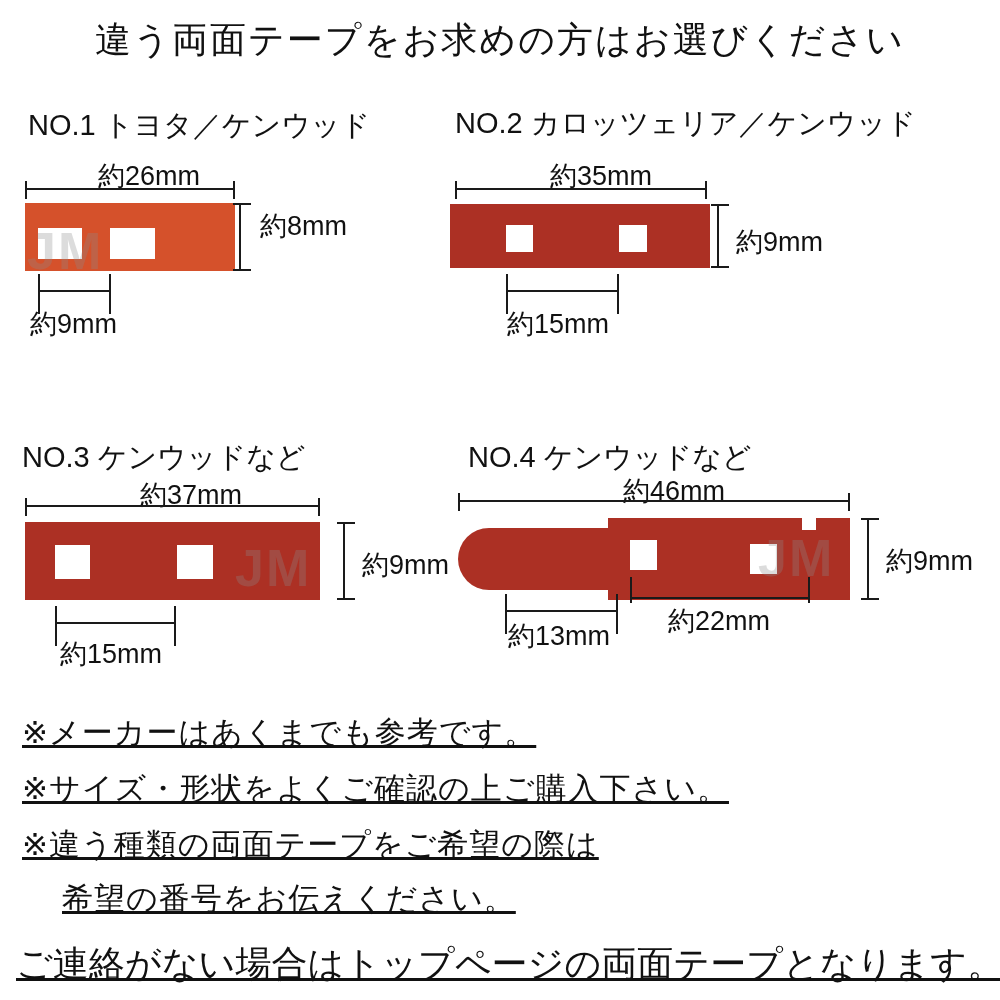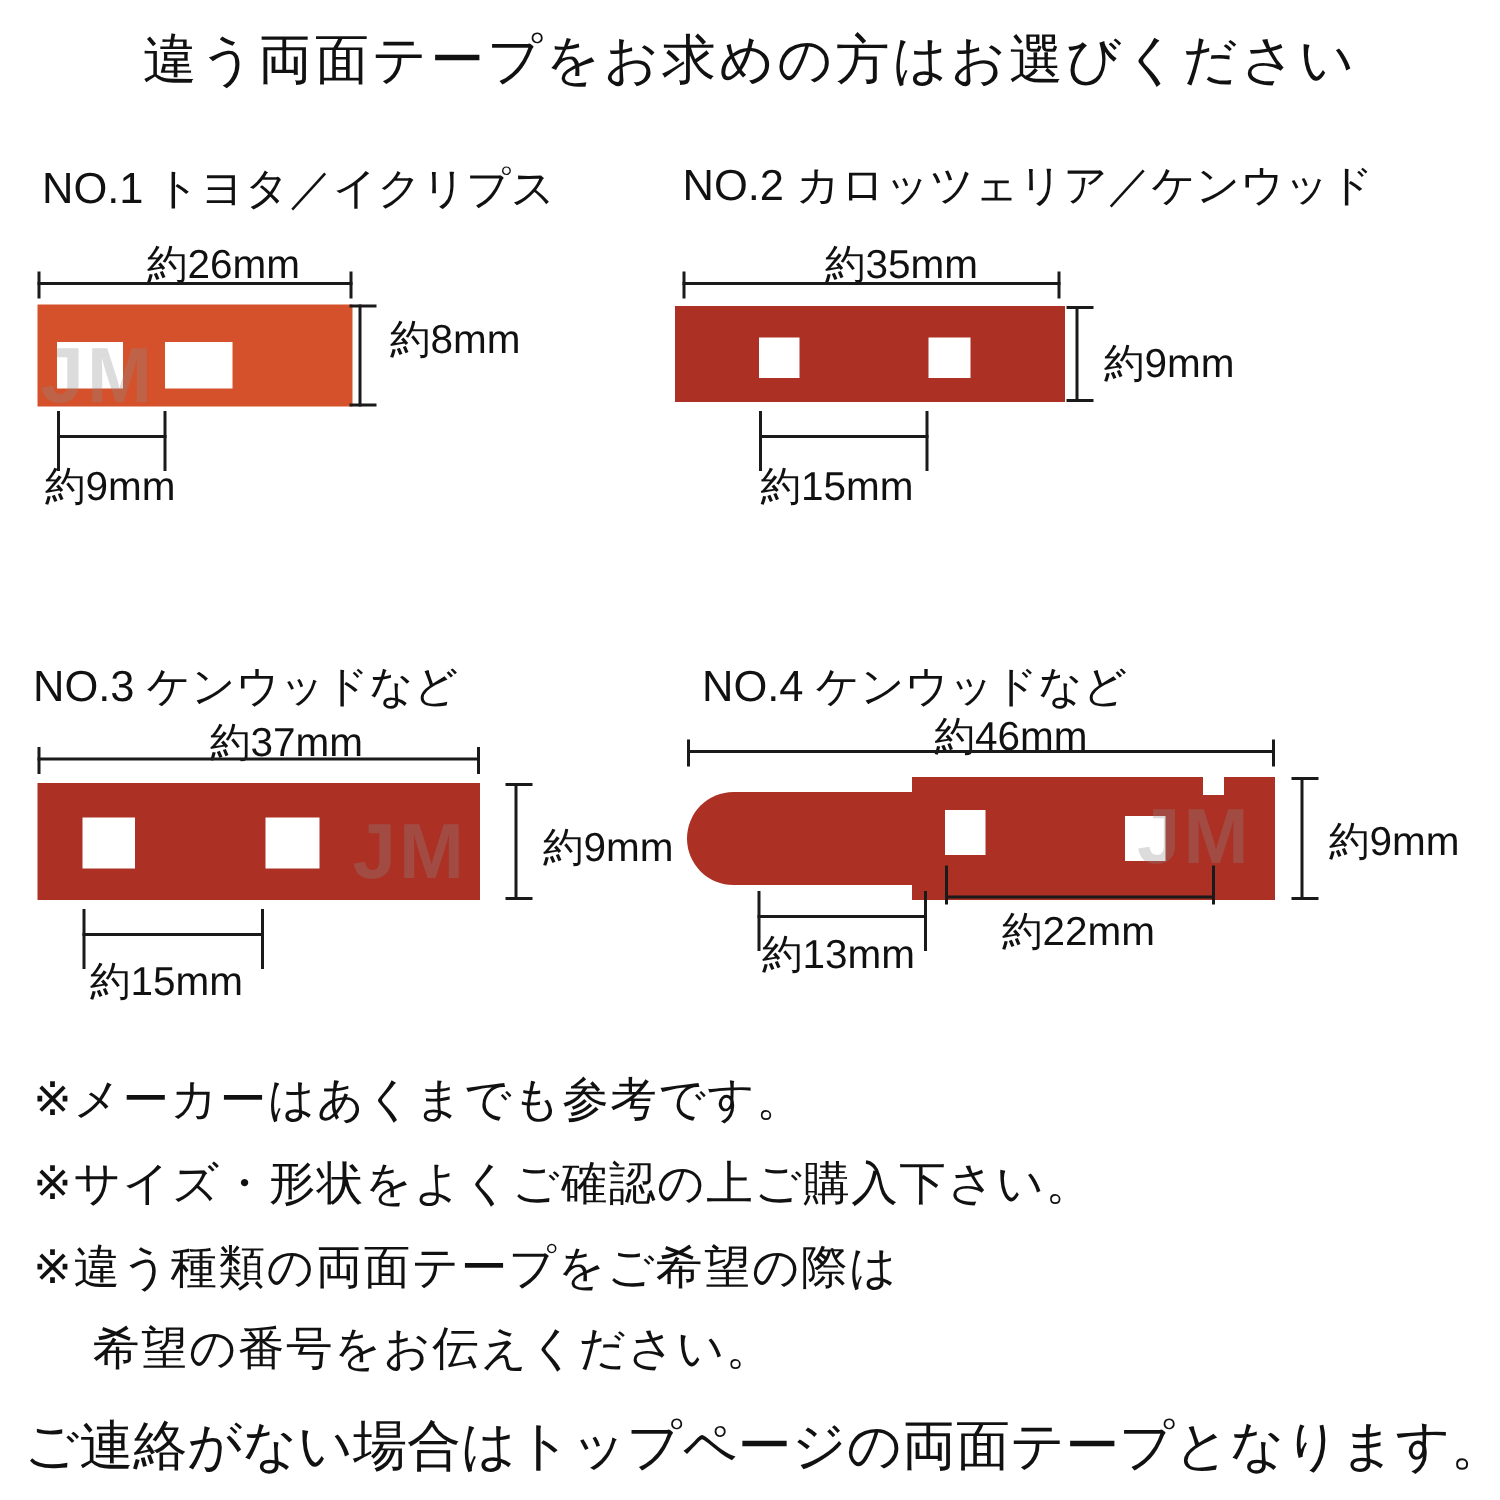--- a/index.html
+++ b/index.html
@@ -7,21 +7,21 @@
     width:1000px;height:1000px;background:#ffffff;position:relative;overflow:hidden;
     font-family:"Liberation Sans","DejaVu Sans",sans-serif;color:#111;
   }
   .title{
     position:absolute;top:16px;left:0;width:100%;text-align:center;
     font-size:36px;font-weight:normal;letter-spacing:2px;white-space:nowrap;
   }
   .sec{position:absolute;font-size:29px;white-space:nowrap;}
   .dlabel{position:absolute;font-size:27px;white-space:nowrap;}
   .center{text-align:right;}
-  .note{position:absolute;font-size:31px;letter-spacing:1px;white-space:nowrap;}
+  .note{position:absolute;font-size:31px;letter-spacing:1px;white-space:nowrap;text-decoration:underline;}
   .footer{font-size:36px;letter-spacing:0;}
   .tape{position:absolute;}
   .hole{position:absolute;background:#ffffff;}
   .notch{position:absolute;background:#ffffff;}
   .t4part{position:absolute;}
   .wm{
     position:absolute;font-size:52px;font-weight:bold;
     color:rgba(140,140,140,0.30);letter-spacing:2px;pointer-events:none;
   }
   
@@ -36,21 +36,21 @@
   .dimv{position:absolute;width:0;border-left:2px solid #1a1a1a;}
   .dimv::before,.dimv::after{content:"";position:absolute;height:2px;background:#1a1a1a;left:-8px;width:18px;}
   .dimv::before{top:0;}
   .dimv::after{bottom:0;}
 </style>
 </head>
 <body>
 
 <div class="title">違う両面テープをお求めの方はお選びください</div>
 
-<div class="sec" style="left:28px;top:106px">NO.1 トヨタ／イクリプス</div>
+<div class="sec" style="left:28px;top:106px">NO.1 トヨタ／ケンウッド</div>
 
 <div class="dlabel center" style="left:60px;top:158px;width:140px">約26mm</div>
 <div class="dimh t-mid" style="left:25px;top:188px;width:210px"></div>
 
 <div class="tape" style="left: 25px; top: 203px; width: 210px; height: 68px; background-color: rgb(213, 81, 43);">
   <div class="hole" style="left:13px;top:25px;width:44px;height:31px"></div>
   <div class="hole" style="left:85px;top:25px;width:45px;height:31px"></div>
   <div class="wm" style="left:2px;top:18px">JM</div>
 </div>
 

